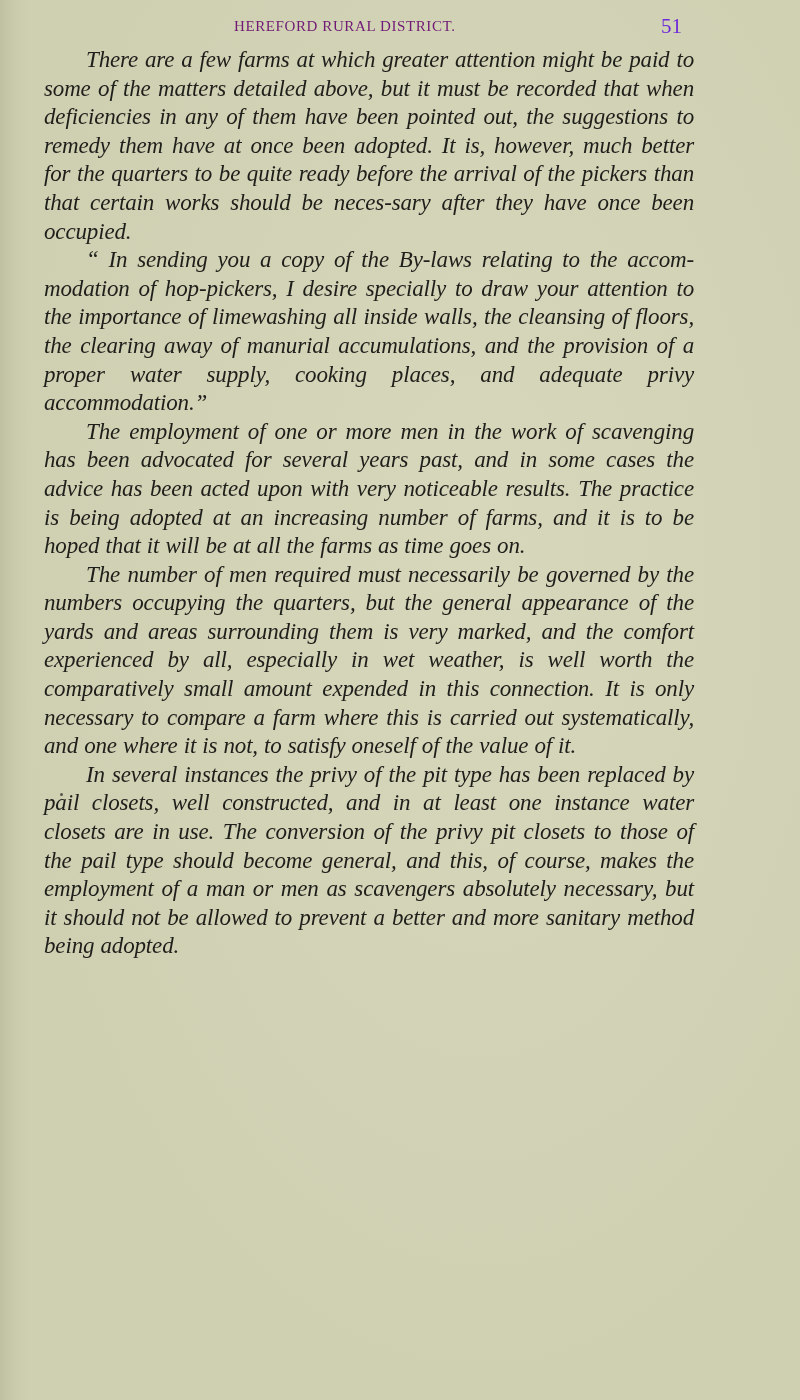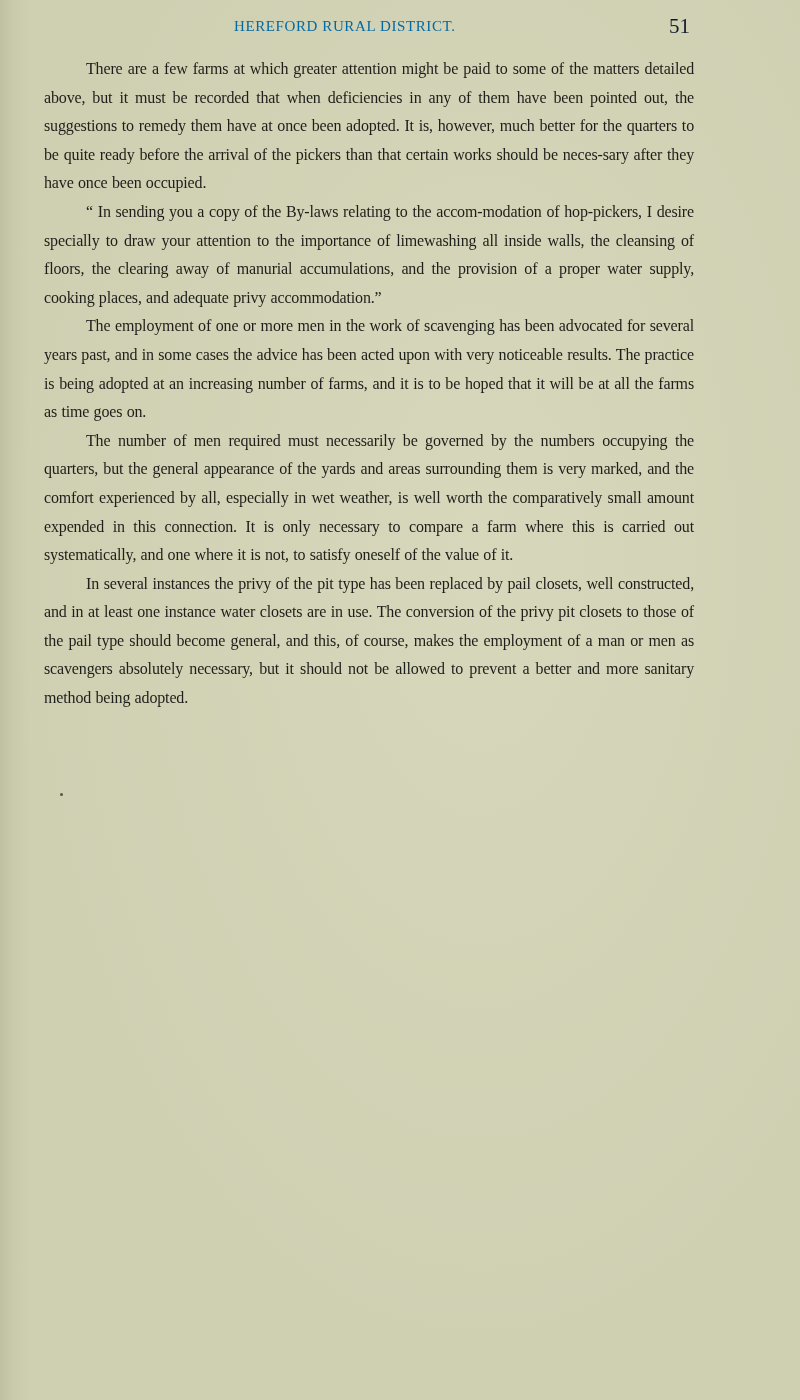--- a/index.html
+++ b/index.html
@@ -28,36 +28,37 @@
       position: relative;
       height: 34px;
       width: 650px;
     }
     .running-title {
       position: absolute;
       left: 190px;
       top: 10px;
       font-size: 15px;
       letter-spacing: 0.6px;
-      color: #0369a1;
+      color: #701a75;
     }
     .page-number {
       position: absolute;
-      right: 4px;
+      right: 12px;
       top: 6px;
       font-size: 21px;
-      color: #0f172a;
+      color: #6d28d9;
     }
     .body-text {
-      margin-top: 13px;
-      font-size: 16px;
+      margin-top: 4px;
+      font-size: 23px;
       line-height: 28.6px;
       text-align: justify;
       letter-spacing: -0.15px;
       word-spacing: 0.5px;
+      font-style: italic;
     }
     .body-text p {
       margin: 0;
       text-indent: 42px;
     }
     .body-text p.quote {
       text-indent: 42px;
     }
     .stray-mark {
       position: absolute;

